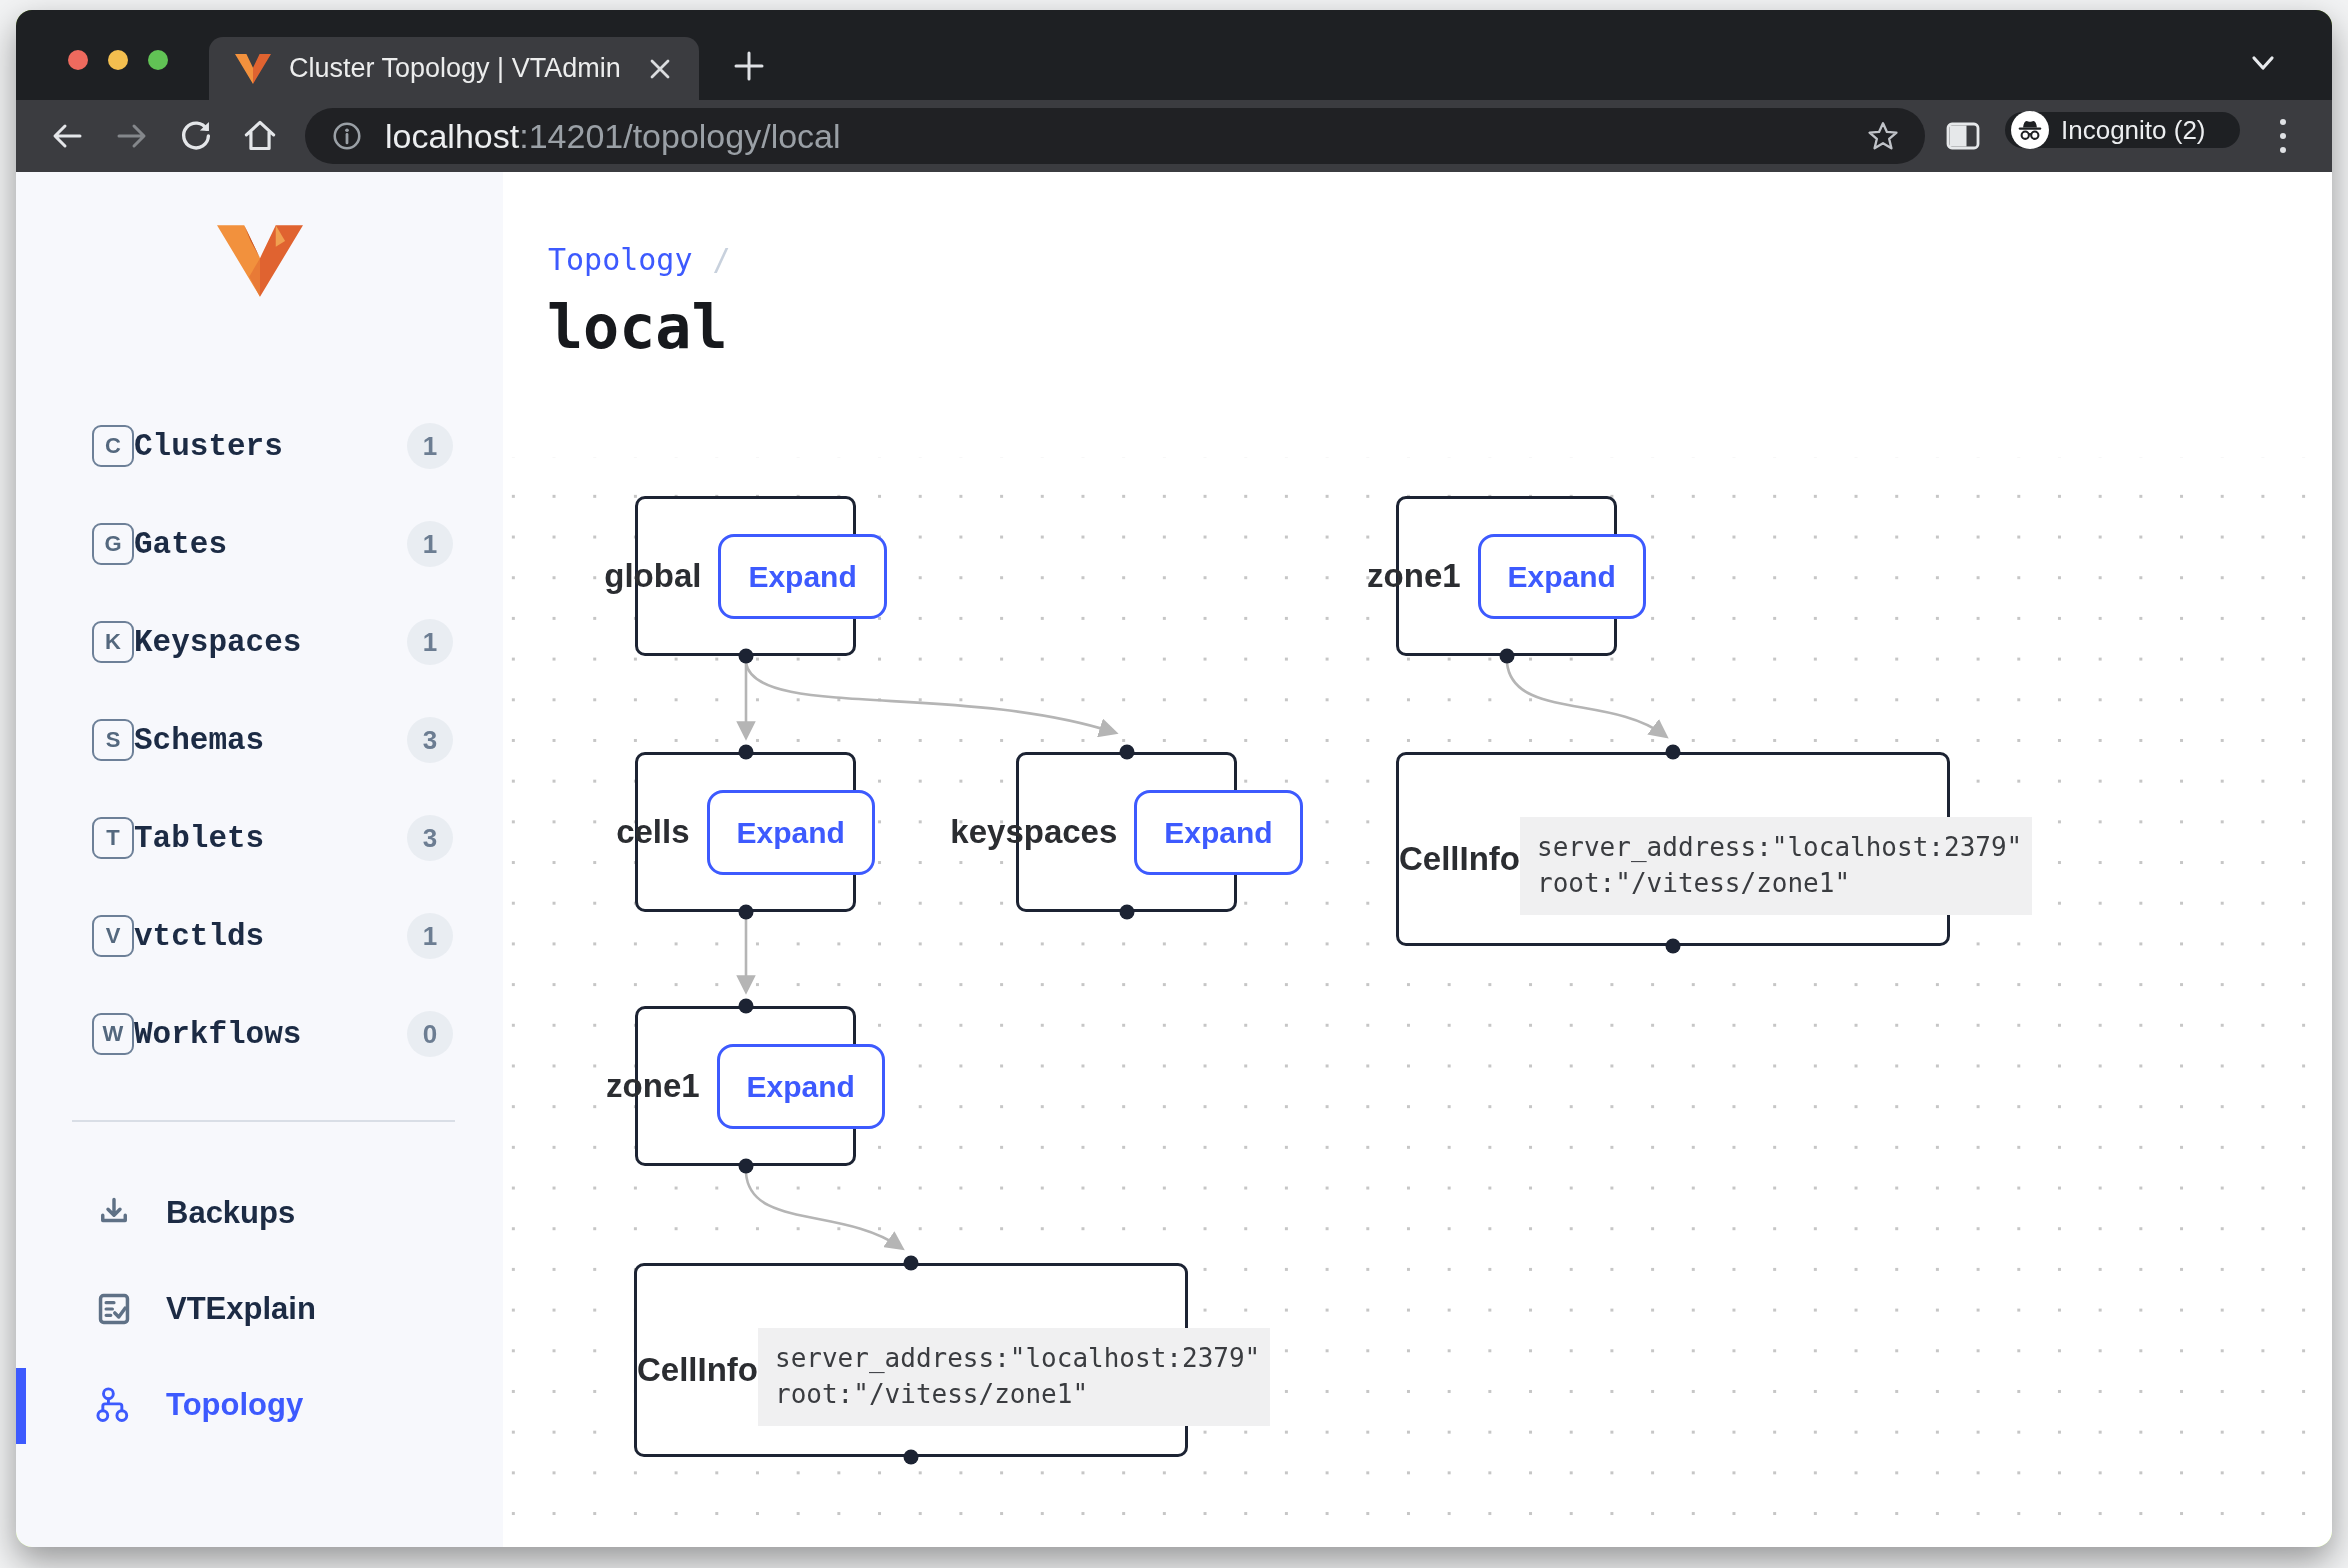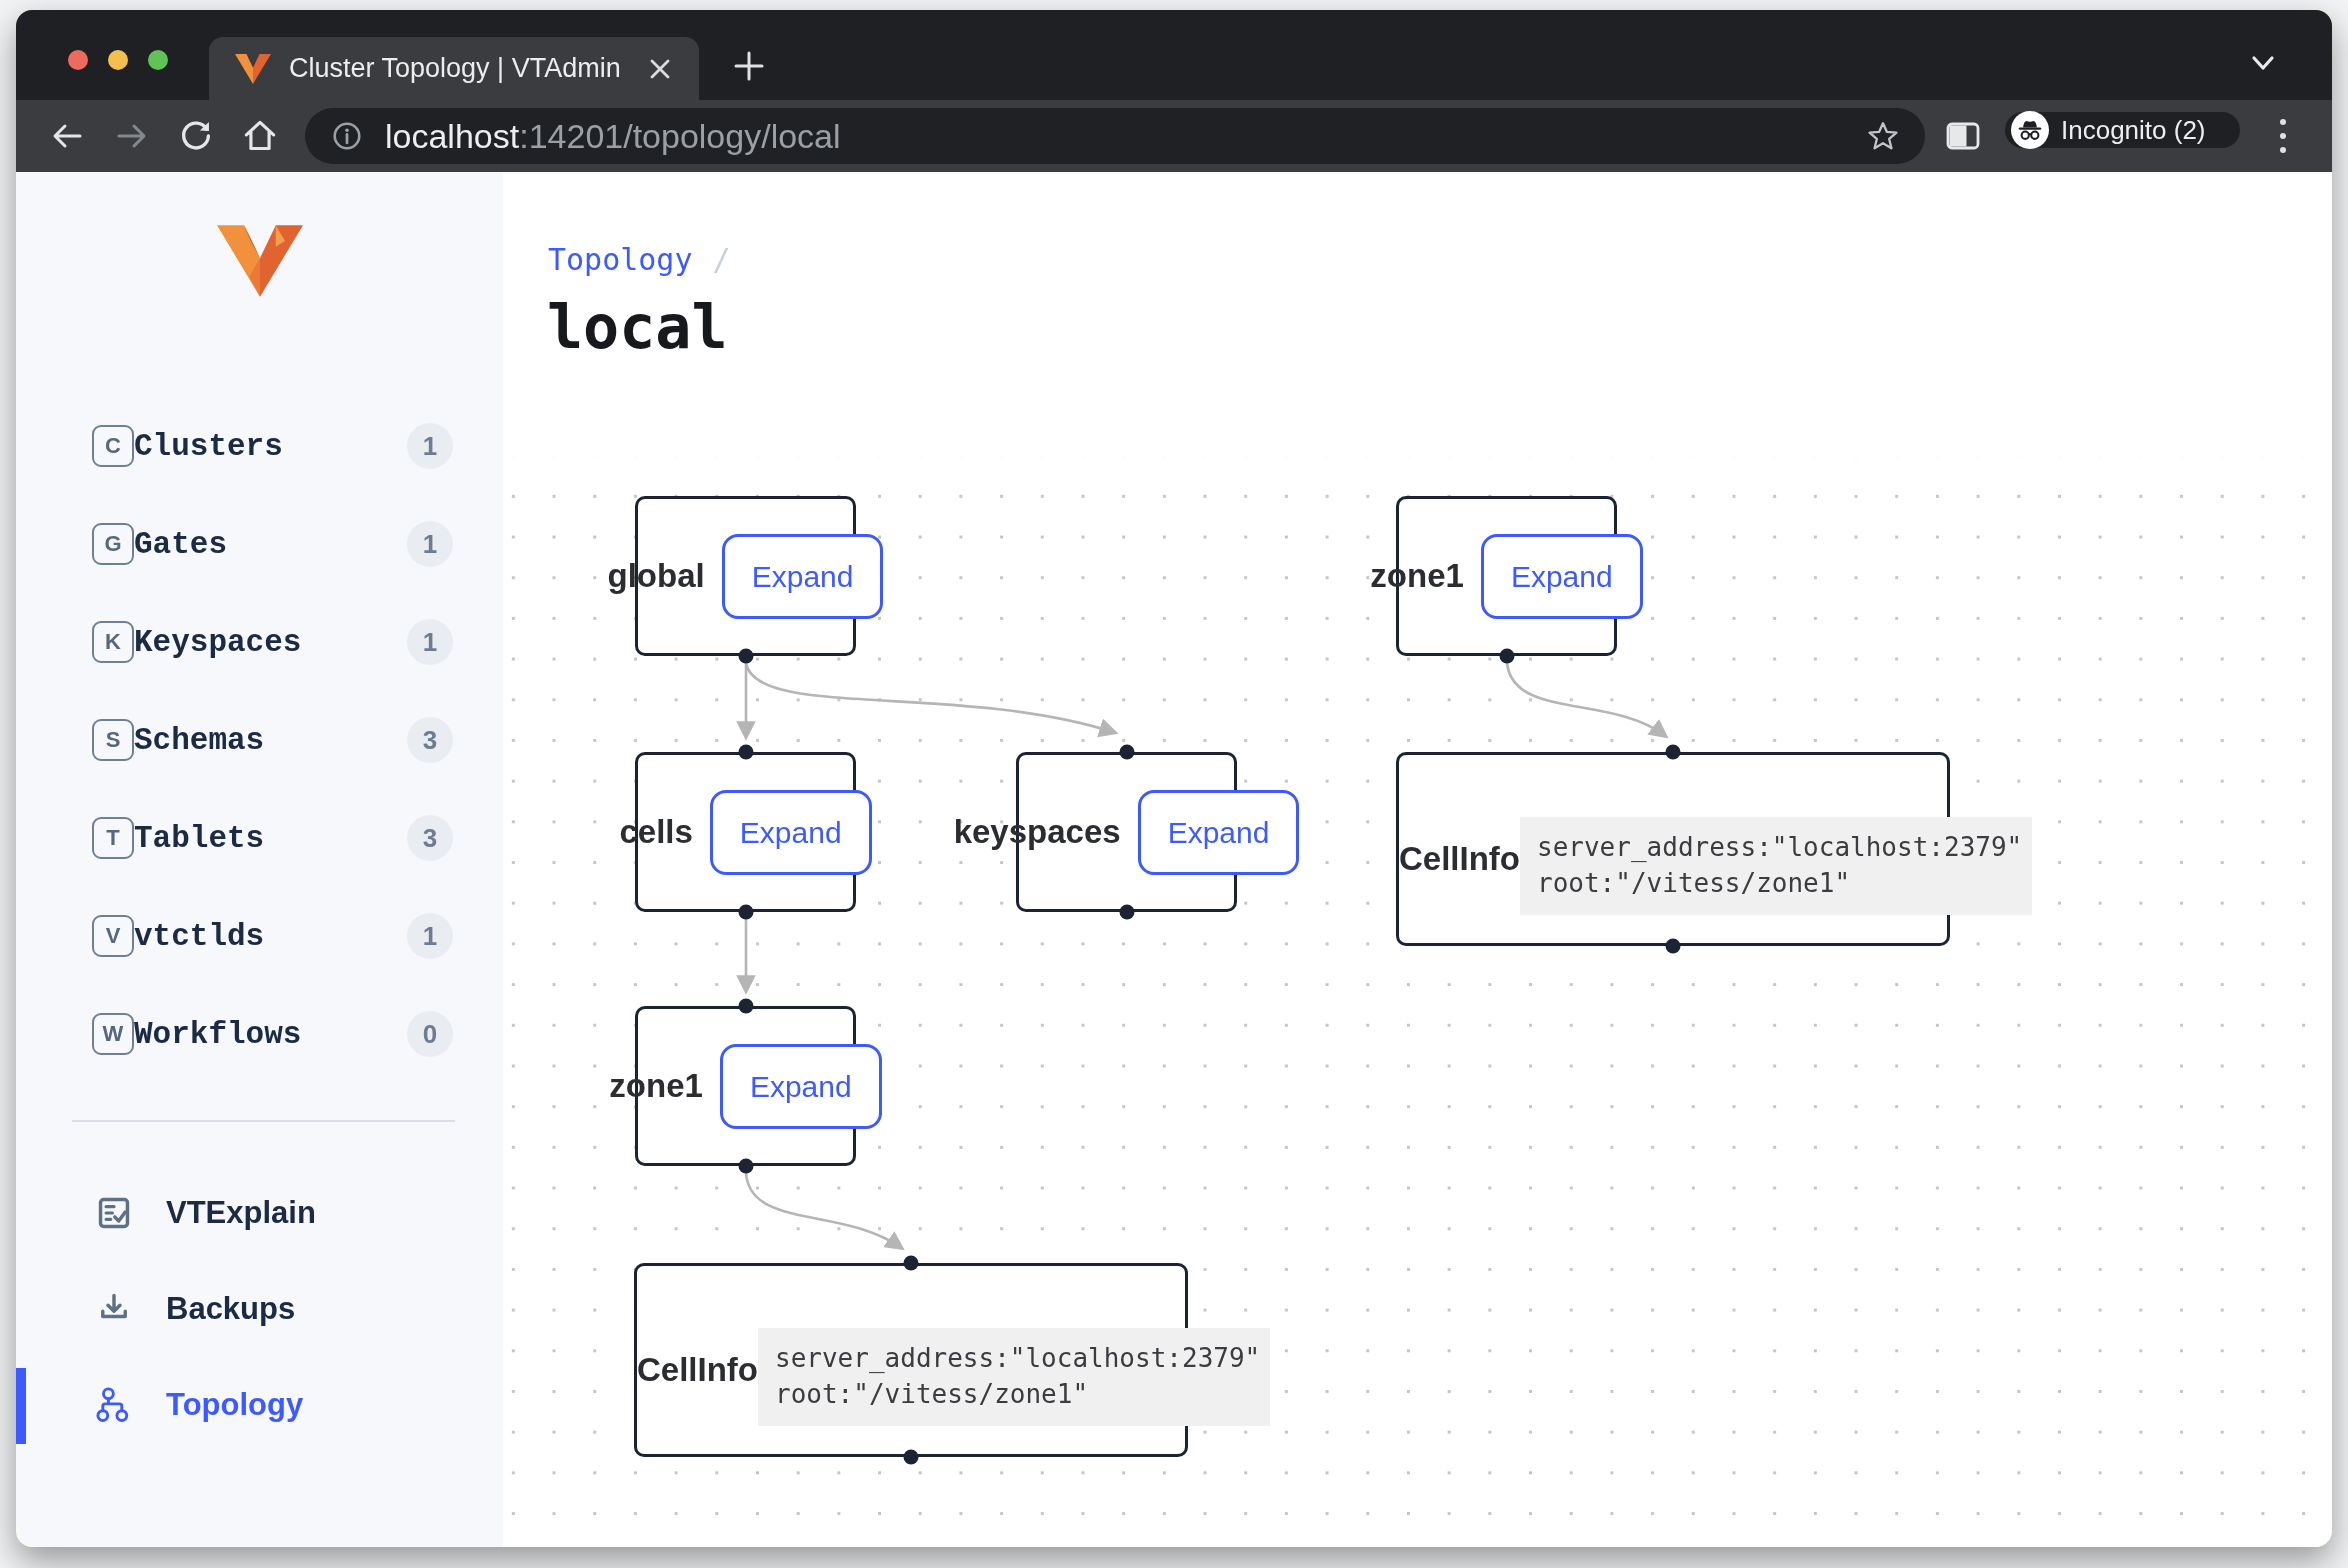--- a/index.html
+++ b/index.html
@@ -80,21 +80,21 @@
   .canvas { position:absolute; left:0; top:285px; width:1822px; height:1090px;
     background-image:radial-gradient(circle, #c6c6c6 1.6px, transparent 1.9px);
     background-size:40.7px 40.7px; background-position:-10px 19px; }
   .edges { position:absolute; left:0; top:0; width:1822px; height:1090px; }
   .node { position:absolute; background:#fff; border:3px solid var(--node-border);
     border-radius:10px; display:flex; flex-direction:row; align-items:center; }
   .node-sm { width:221px; height:160px; justify-content:center; gap:17px; }
   .node-lg { width:554px; height:194px; padding-top:20px; }
   .node-title { font-size:33px; font-weight:700; color:#2b2d31; }
   .expand-btn { border:3px solid var(--accent); border-radius:16px; background:#fff;
-    color:var(--accent); font-size:30px; font-weight:400; padding:23px 27px;
+    color:var(--accent); font-size:30px; font-weight:700; padding:23px 27px;
     font-family:"Liberation Sans", sans-serif; cursor:pointer; line-height:1.1; }
   .code-block { margin-top:14px; width:512px; background:#f0f0f1; padding:13px 17px;
     font-family:"DejaVu Sans Mono", monospace; font-size:26px; color:#3a3c40;
     line-height:1.38; white-space:pre; }
   .port { position:absolute; width:15px; height:15px; border-radius:50%;
     background:var(--node-border); transform:translate(-50%,-50%); }
 </style>
 </head>
 <body>
 
@@ -253,35 +253,35 @@
           <span class="nav-label">Workflows</span>
           <span class="nav-badge">0</span>
         </div>
       </div>
 
       <div class="divider"></div>
 
       <div class="tools">
         <div class="tool-item">
           <span class="tool-icon">
+            <svg width="36" height="36" viewBox="0 0 24 24">
+                <path d="M12,3 V13 M8,9.5 L12,13.5 L16,9.5 M4.5,13.5 V17 H19.5 V13.5" stroke="#5f7186" stroke-width="2.3" fill="none" stroke-linecap="round" stroke-linejoin="round"></path>
+              </svg>
+          </span>
+          <span class="tool-label">Backups</span>
+        </div>
+        <div class="tool-item">
+          <span class="tool-icon">
             <svg width="38" height="38" viewBox="0 0 24 24">
                 <rect x="3.5" y="3.5" width="17" height="17" rx="2" stroke="#5f7186" stroke-width="2.2" fill="none"></rect>
                 <path d="M7,8 H12 M7,12 H11 M7,16 H10" stroke="#5f7186" stroke-width="2" stroke-linecap="round"></path>
                 <path d="M12.5,14.5 L15,17 L19,11.5" stroke="#5f7186" stroke-width="2.2" fill="none" stroke-linecap="round" stroke-linejoin="round"></path>
               </svg>
           </span>
           <span class="tool-label">VTExplain</span>
-        </div>
-        <div class="tool-item">
-          <span class="tool-icon">
-            <svg width="36" height="36" viewBox="0 0 24 24">
-                <path d="M12,3 V13 M8,9.5 L12,13.5 L16,9.5 M4.5,13.5 V17 H19.5 V13.5" stroke="#5f7186" stroke-width="2.3" fill="none" stroke-linecap="round" stroke-linejoin="round"></path>
-              </svg>
-          </span>
-          <span class="tool-label">Backups</span>
         </div>
         <div class="tool-item active">
           <span class="tool-icon">
             <svg width="38" height="38" viewBox="0 0 34 34">
                 <circle cx="12" cy="7" r="4.4" stroke="#3d5afe" stroke-width="2.6" fill="none"></circle>
                 <path d="M12,11.5 V16 M12,16 H9 Q7,16 7,18 V22 M12,16 H22 Q24,16 24,18 V22" stroke="#3d5afe" stroke-width="2.6" fill="none" stroke-linecap="round"></path>
                 <circle cx="7" cy="26.5" r="4.4" stroke="#3d5afe" stroke-width="2.6" fill="none"></circle>
                 <circle cx="24" cy="26.5" r="4.4" stroke="#3d5afe" stroke-width="2.6" fill="none"></circle>
               </svg>
           </span>

